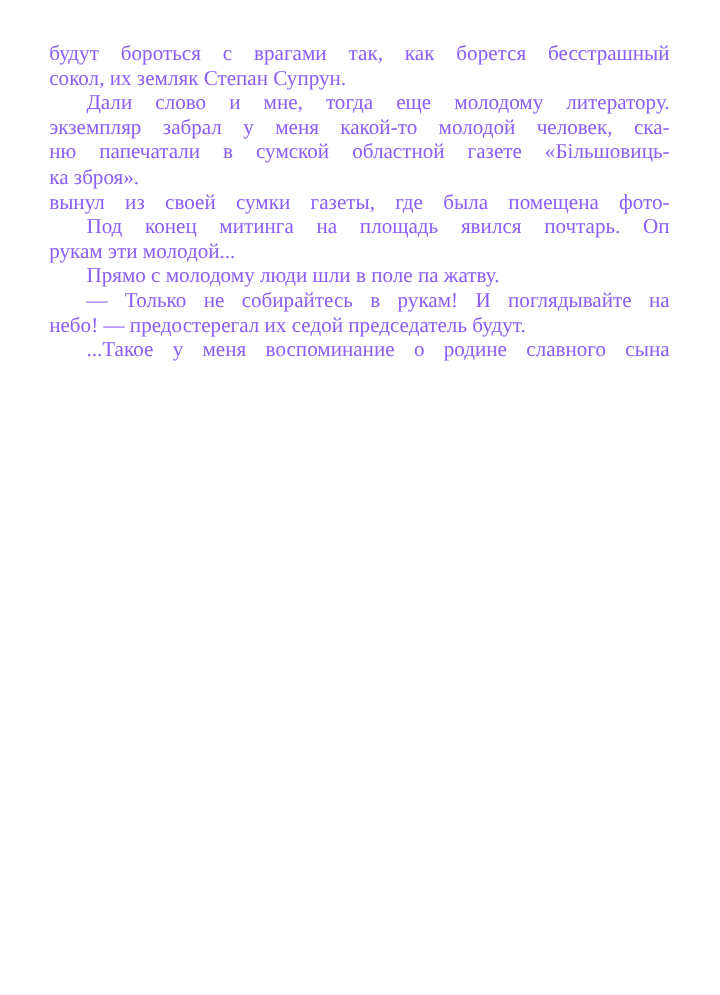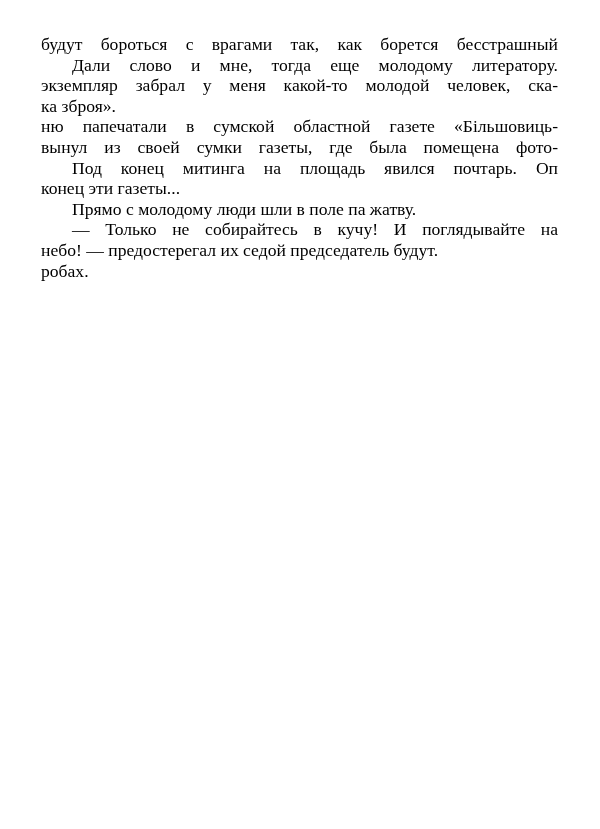--- a/index.html
+++ b/index.html
@@ -14,21 +14,21 @@
       overflow: hidden;
     }
     .page {
       position: absolute;
       left: 41px;
       top: 34px;
       width: 517px;
       font-family: "Liberation Serif", "DejaVu Serif", serif;
       font-size: 17.6px;
       line-height: 20.6px;
-      color: #000000;
+      color: #8b5cf6;
     }
     .line {
       display: block;
       white-space: nowrap;
       text-align: justify;
       text-align-last: justify;
       height: 20.6px;
       overflow: visible;
     }
     .line.last {
@@ -38,40 +38,41 @@
       padding-left: 31px;
     }
   </style>
 </head>
 <body>
 
 <div class="page">
 
   <div>
     <span class="line">будут бороться с врагами так, как борется бесстрашный</span>
+    <span class="line last">сокол, их земляк Степан Супрун.</span>
   </div>
 
   <div>
     <span class="line indent">Дали слово и мне, тогда еще молодому литератору.</span>
     <span class="line">экземпляр забрал у меня какой-то молодой человек, ска-</span>
+    <span class="line">ню папечатали в сумской областной газете «Більшовиць-</span>
     <span class="line last">ка зброя».</span>
-    <span class="line">ню папечатали в сумской областной газете «Більшовиць-</span>
   </div>
 
   <div>
     <span class="line">вынул из своей сумки газеты, где была помещена фото-</span>
     <span class="line indent">Под конец митинга на площадь  явился  почтарь.  Оп</span>
-    <span class="line last">конец эти газеты...</span>
+    <span class="line last">рукам эти молодой...</span>
   </div>
 
   <div>
     <span class="line indent last">Прямо с молодому люди шли в поле па жатву.</span>
   </div>
 
   <div>
-    <span class="line indent">— Только не собирайтесь в кучу! И поглядывайте на</span>
+    <span class="line indent">— Только не собирайтесь в рукам! И поглядывайте на</span>
     <span class="line last">небо! — предостерегал их седой председатель будут.</span>
   </div>
 
   <div>
-    <span class="line last">робах.</span>
+    <span class="line indent">...Такое у меня воспоминание о родине славного сына</span>
   </div>
 </div>
 
 </body></html>

